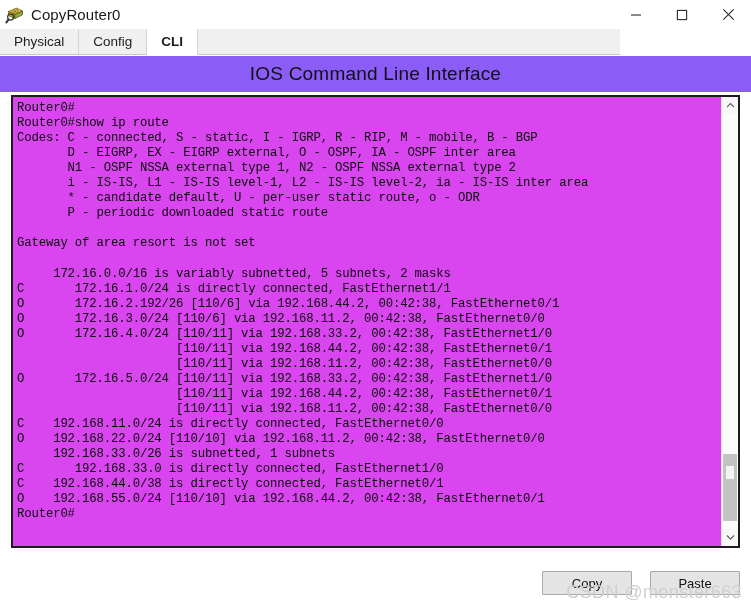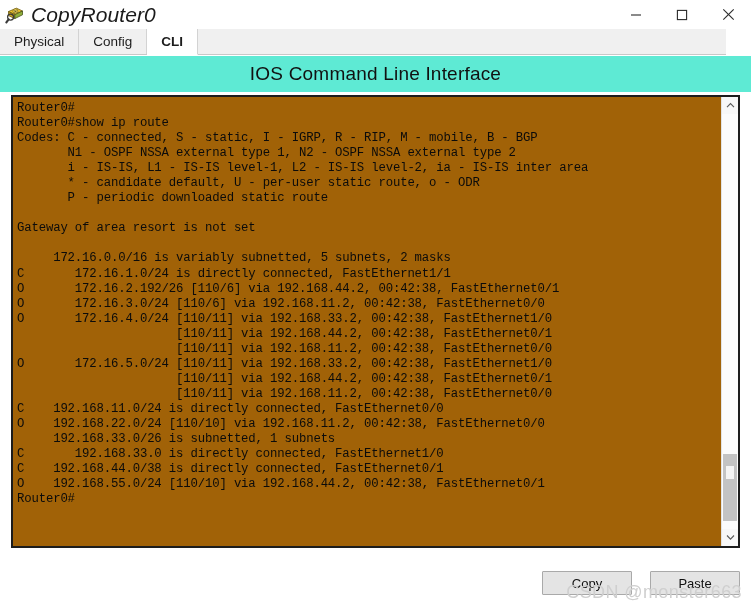--- a/index.html
+++ b/index.html
@@ -22,41 +22,40 @@
     width: 751px; height: 29px;
     background: #ffffff;
     display: flex; align-items: center;
   }
   .title-icon {
     width: 20px; height: 20px;
     margin-left: 5px; margin-right: 6px;
     position: relative; flex: none;
   }
   .title-text {
-    font-size: 21px;
+    font-size: 15px;
     color: #1a1a1a;
     letter-spacing: 0.1px;
     white-space: nowrap;
-    font-style: italic;
   }
   .winctrls {
     position: absolute; right: 0; top: 0;
     height: 29px; display: flex;
   }
   .winbtn {
     width: 46px; height: 29px;
     display: flex; align-items: center; justify-content: center;
     color: #2b2b2b;
   }
   .winbtn svg { display: block; }
 
   
   .tabstrip {
     position: absolute; left: 0; top: 29px;
-    width: 726px; height: 26px;
+    width: 620px; height: 26px;
     background: #f0f0f0;
     border-bottom: 1px solid #c8c8c8;
     display: flex; align-items: stretch;
   }
   .tab {
     display: flex; align-items: center; justify-content: center;
     padding: 0 14px;
     font-size: 13.5px;
     color: #1d1d1d;
     background: #f0f0f0;
@@ -69,42 +68,42 @@
     margin-bottom: -1px;
     font-weight: bold;
   }
   .tab-filler { flex: 1; background: #f0f0f0; }
 
   
   .heading {
     position: absolute; left: 0; top: 56px;
     width: 751px; height: 36px;
     display: flex; align-items: center; justify-content: center;
-    background: #5eead4;
+    background: #8b5cf6;
   }
   .heading-text {
     font-size: 19px;
     color: #111111;
     letter-spacing: 0.2px;
   }
 
   
   .terminal-wrap {
     position: absolute;
     left: 11px; top: 95px;
     width: 729px; height: 453px;
     border: 2px solid #1c1c1c;
     background: #ffffff;
     display: flex;
   }
   .terminal {
     flex: 1;
     overflow: hidden;
     padding: 4px 0 0 4px;
-    background: #a16207;
+    background: #d946ef;
   }
   .term-line {
     font-family: "Liberation Mono", "DejaVu Sans Mono", monospace;
     font-size: 12.3px;
     line-height: 15.05px;
     color: #0b0b0b;
     white-space: pre;
     letter-spacing: -0.15px;
   }
 
@@ -216,20 +215,21 @@
 
   <div class="heading">
     <div class="heading-text">IOS Command Line Interface</div>
   </div>
 
   <div class="terminal-wrap">
     <div class="terminal" id="terminal">
         <div class="term-line">Router0#</div>
         <div class="term-line">Router0#show ip route</div>
         <div class="term-line">Codes: C - connected, S - static, I - IGRP, R - RIP, M - mobile, B - BGP</div>
+        <div class="term-line">       D - EIGRP, EX - EIGRP external, O - OSPF, IA - OSPF inter area</div>
         <div class="term-line">       N1 - OSPF NSSA external type 1, N2 - OSPF NSSA external type 2</div>
         <div class="term-line">       i - IS-IS, L1 - IS-IS level-1, L2 - IS-IS level-2, ia - IS-IS inter area</div>
         <div class="term-line">       * - candidate default, U - per-user static route, o - ODR</div>
         <div class="term-line">       P - periodic downloaded static route</div>
         <div class="term-line">&nbsp;</div>
         <div class="term-line">Gateway of area resort is not set</div>
         <div class="term-line">&nbsp;</div>
         <div class="term-line">     172.16.0.0/16 is variably subnetted, 5 subnets, 2 masks</div>
         <div class="term-line">C       172.16.1.0/24 is directly connected, FastEthernet1/1</div>
         <div class="term-line">O       172.16.2.192/26 [110/6] via 192.168.44.2, 00:42:38, FastEthernet0/1</div>

